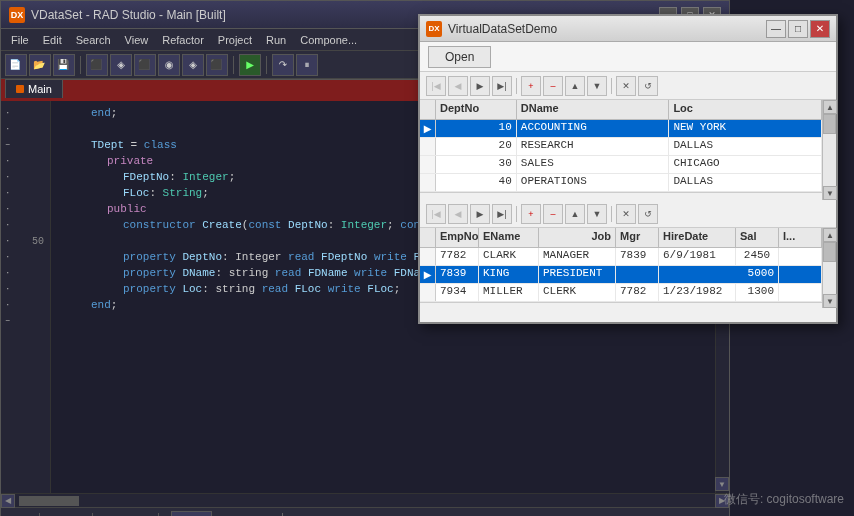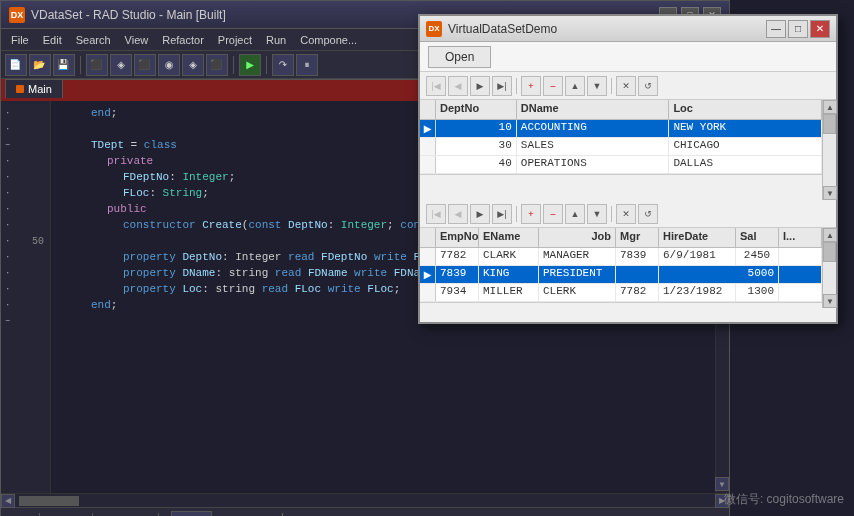--- a/index.html
+++ b/index.html
@@ -566,20 +566,26 @@
           <div class="grid-col-header" style="flex:2;">Loc</div>
         </div>
 
         <div class="grid-row selected">
           <div class="grid-row-marker">▶</div>
           <div class="grid-cell" style="text-align:right;">10</div>
           <div class="grid-cell" style="flex:2;">ACCOUNTING</div>
           <div class="grid-cell" style="flex:2;">NEW YORK</div>
         </div>
 
+        <div class="grid-row">
+          <div class="grid-row-marker"></div>
+          <div class="grid-cell" style="text-align:right;">20</div>
+          <div class="grid-cell" style="flex:2;">RESEARCH</div>
+          <div class="grid-cell" style="flex:2;">DALLAS</div>
+        </div>
 
         <div class="grid-row">
           <div class="grid-row-marker"></div>
           <div class="grid-cell" style="text-align:right;">30</div>
           <div class="grid-cell" style="flex:2;">SALES</div>
           <div class="grid-cell" style="flex:2;">CHICAGO</div>
         </div>
 
         <div class="grid-row">
           <div class="grid-row-marker"></div>

